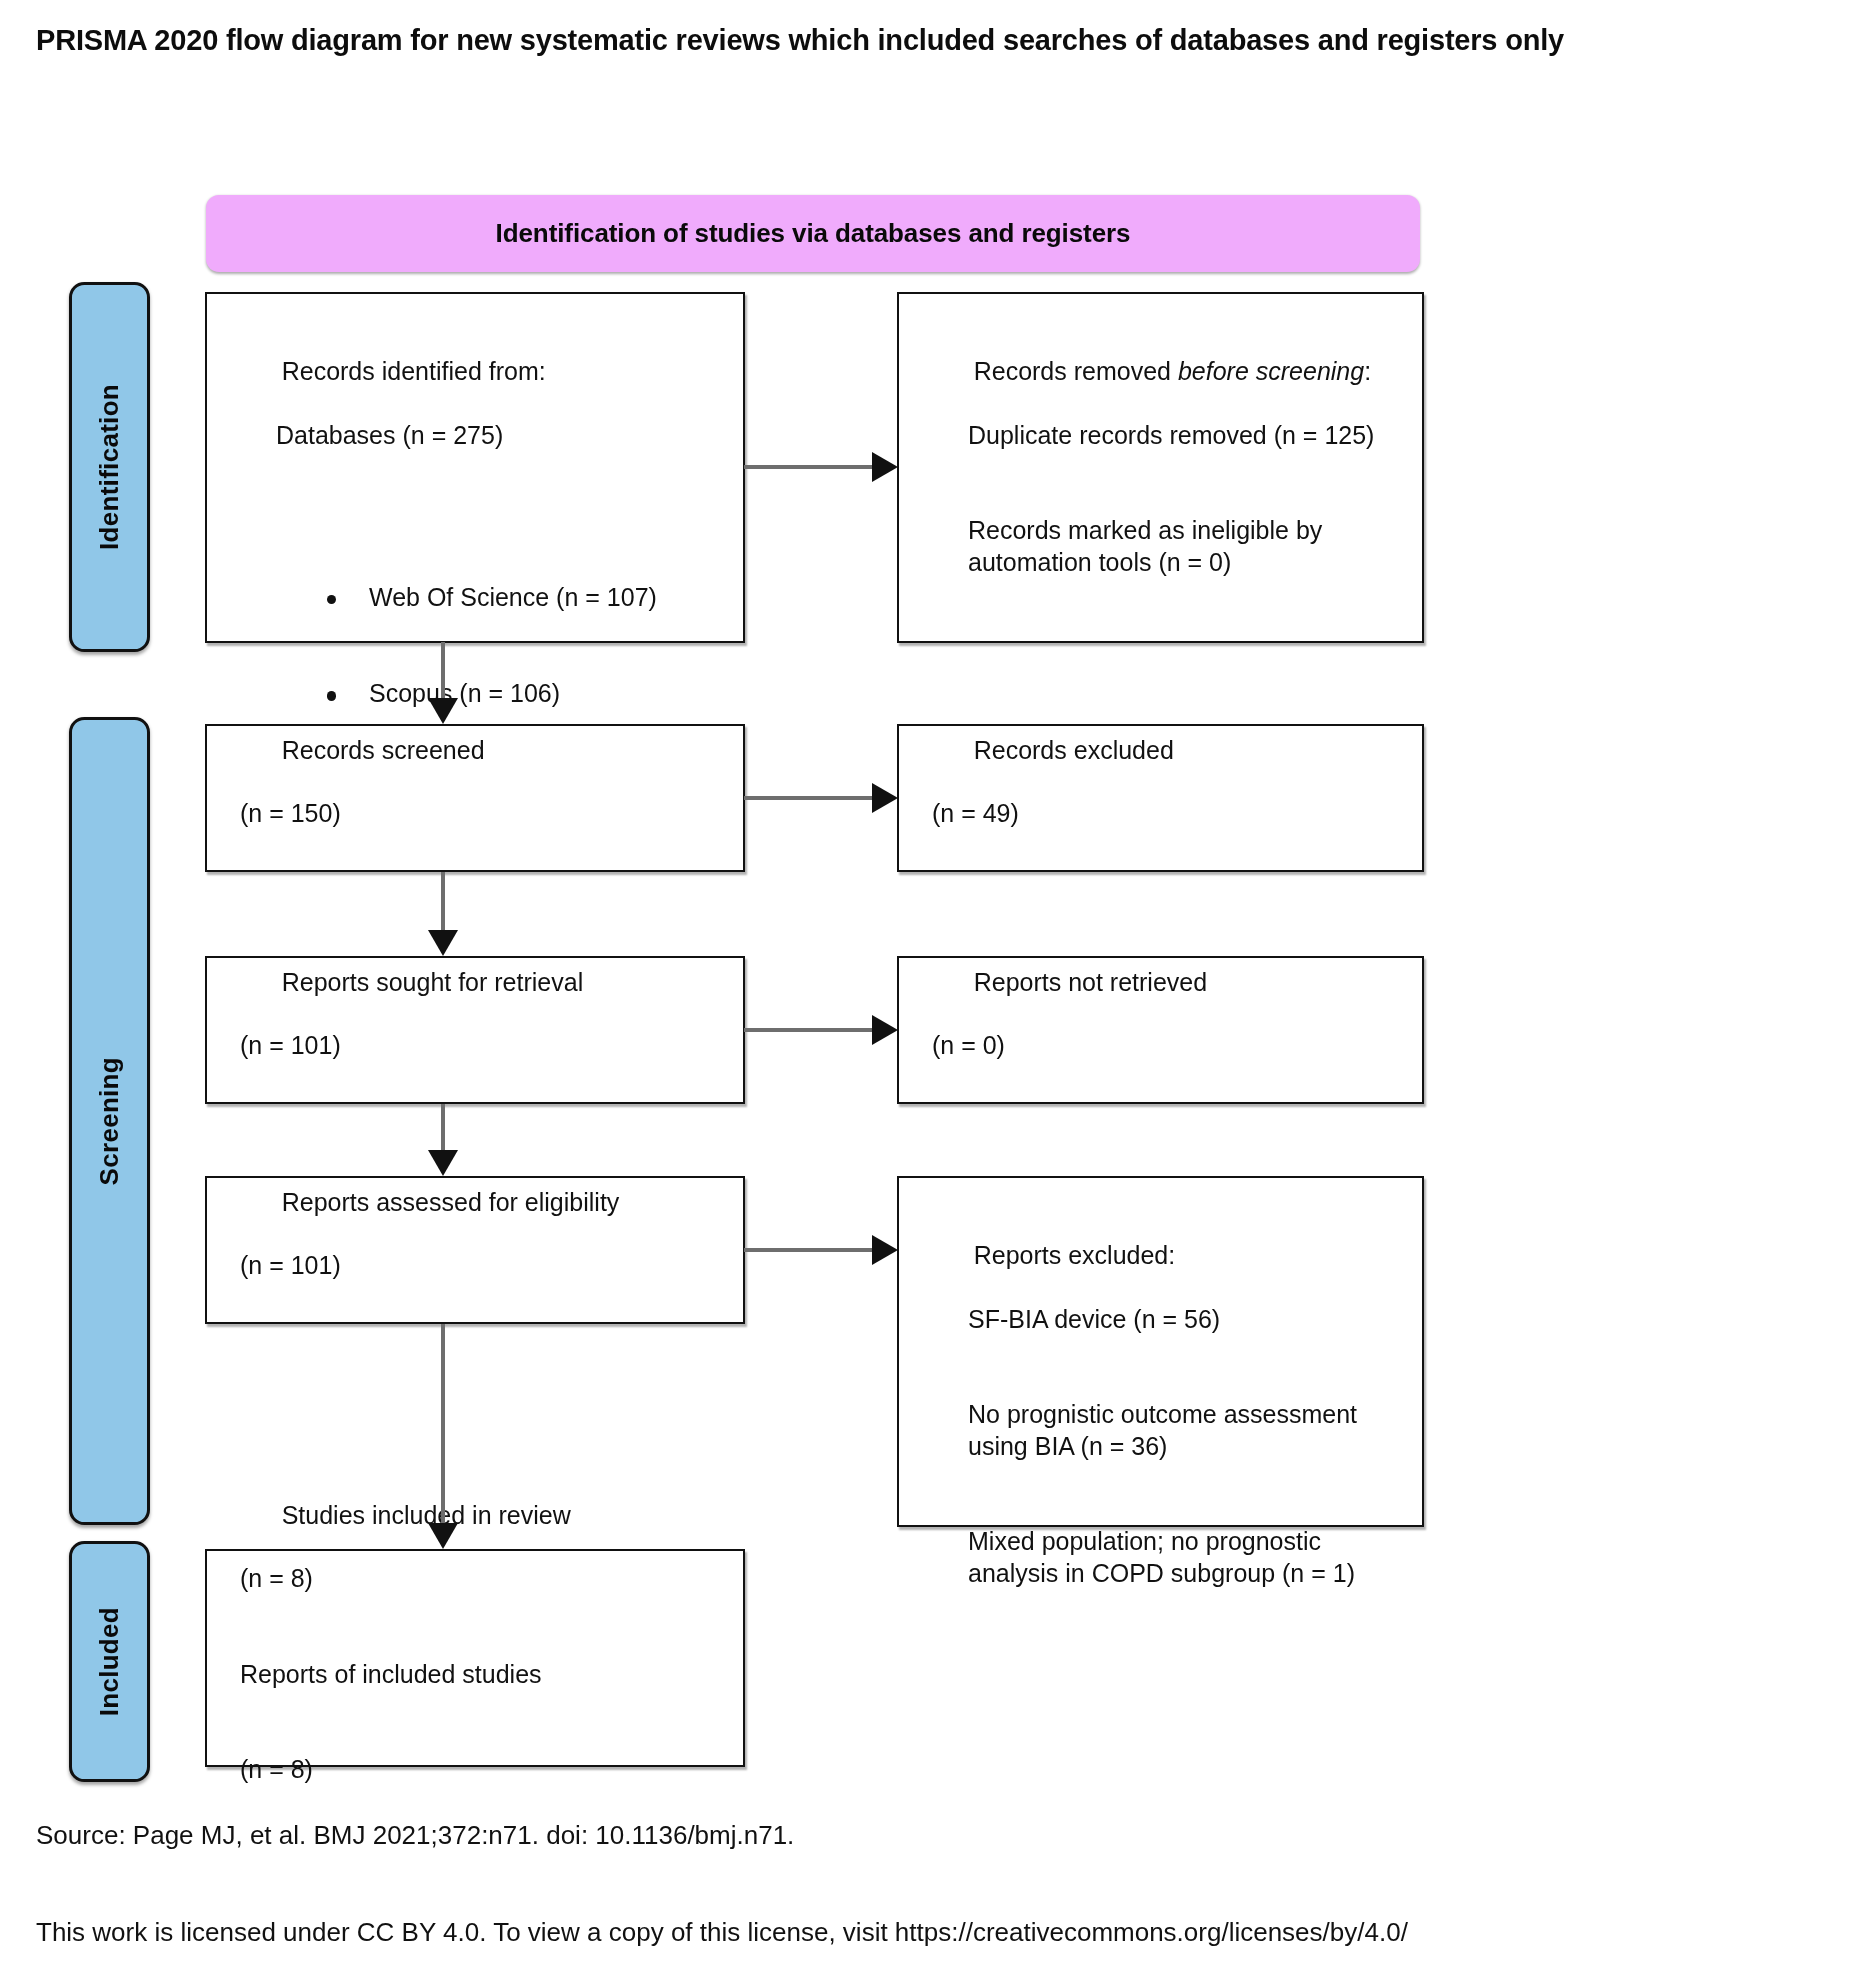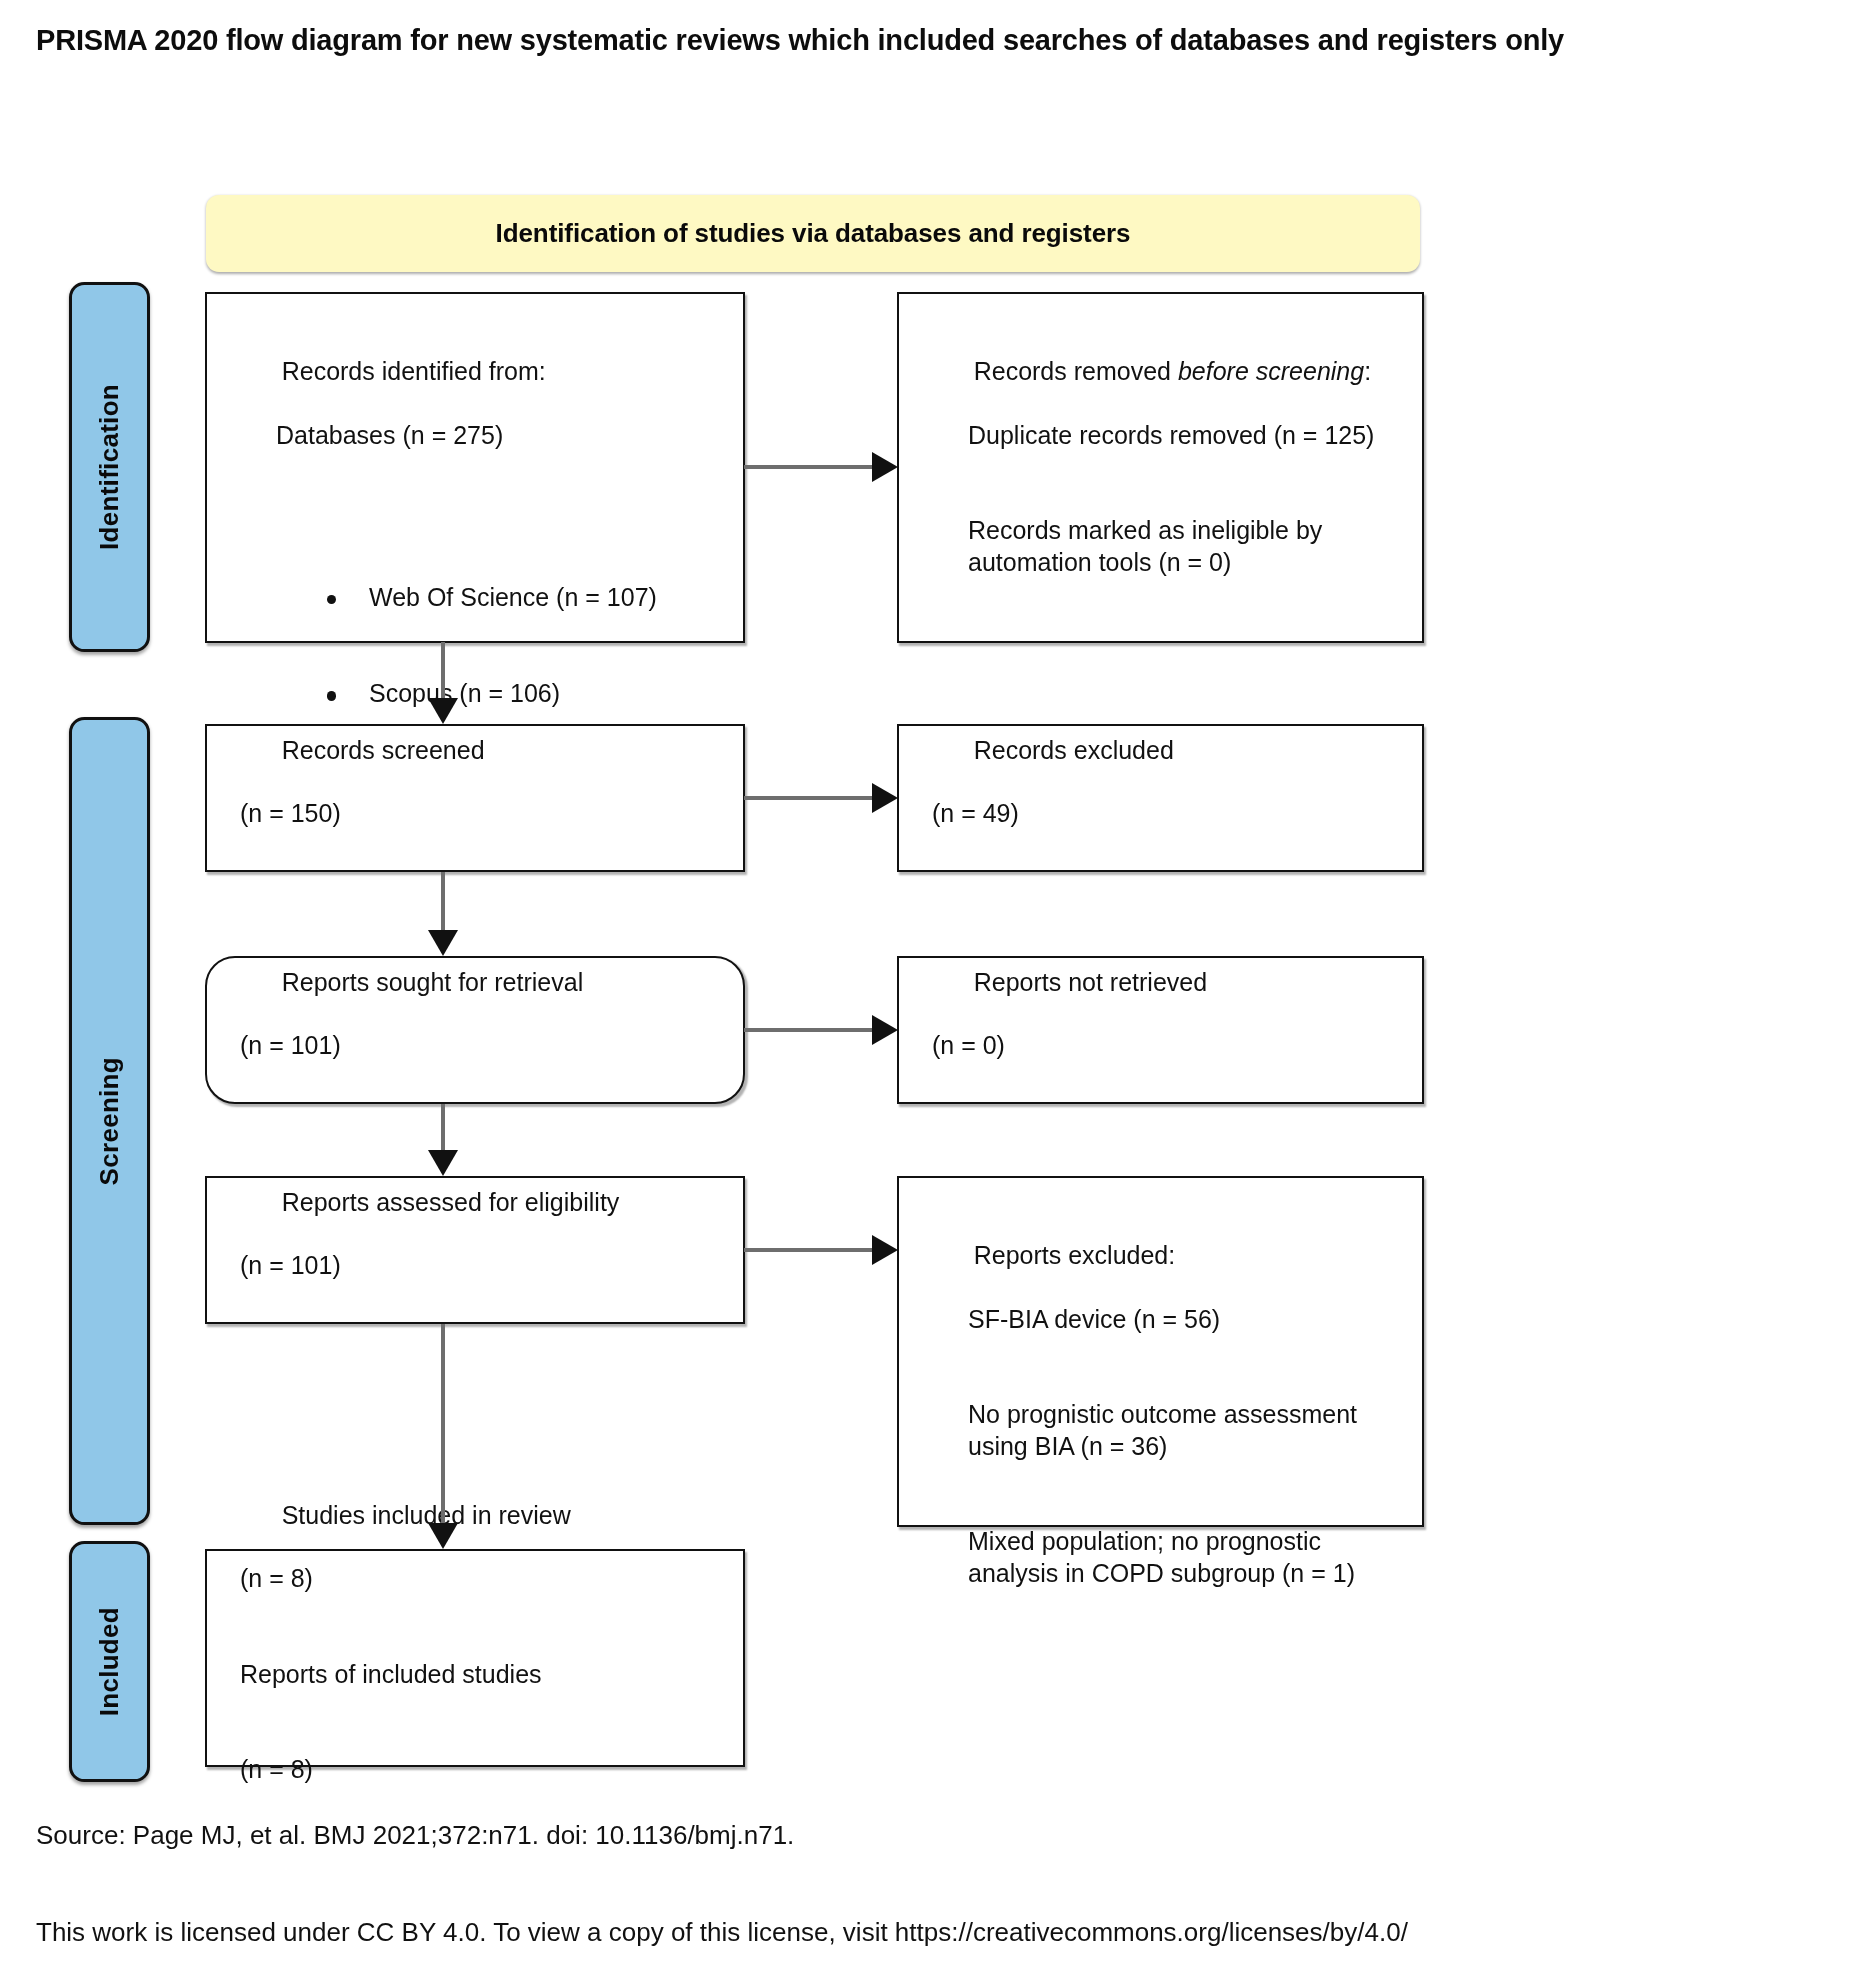--- a/index.html
+++ b/index.html
@@ -18,21 +18,21 @@
     font-size:29px;font-weight:bold;
     letter-spacing:-0.2px;
     white-space:nowrap;
     color:#0d0d0d;
   }
 
   
   .phase-header{
     position:absolute;
     left:206px;top:195px;width:1214px;height:77px;
-    background:#fef9c3;
+    background:#f0abfc;
     border-radius:13px;
     box-shadow:0 1.8px 2.9px rgba(0,0,0,0.33);
     display:flex;align-items:center;justify-content:center;
   }
   .phase-header-label{
     font-size:26px;font-weight:bold;color:#0a0a0a;
     letter-spacing:-0.1px;
   }
 
   
@@ -94,21 +94,21 @@
     background:#111;border-radius:50%;
   }
   .indent1{padding-left:36px;display:block;}
   .indent2{padding-left:36px;display:block;}
 
   
   #box-identified   {left:205px; top:292px;  width:540px;  height:351px;}
   #box-removed      {left:897px;top:292px;  width:527px;  height:351px;}
   #box-screened     {left:205px; top:724px; width:540px;  height:148px;}
   #box-excluded     {left:897px;top:724px; width:527px;  height:148px;}
-  #box-sought       {left:205px; top:956px; width:540px;  height:148px;border-radius:30px;}
+  #box-sought       {left:205px; top:956px; width:540px;  height:148px;}
   #box-notretrieved {left:897px;top:956px; width:527px;  height:148px;}
   #box-assessed     {left:205px; top:1176px; width:540px;  height:148px;}
   #box-repexcluded  {left:897px;top:1176px; width:527px;  height:351px;}
   #box-included     {left:205px; top:1549px; width:540px;  height:218px;}
 
   
   .arrow-h, .arrow-v{position:absolute;}
   .arrow-h .shaft{
     position:absolute;left:0;top:50%;
     height:3.5px;margin-top:-1.8px;

